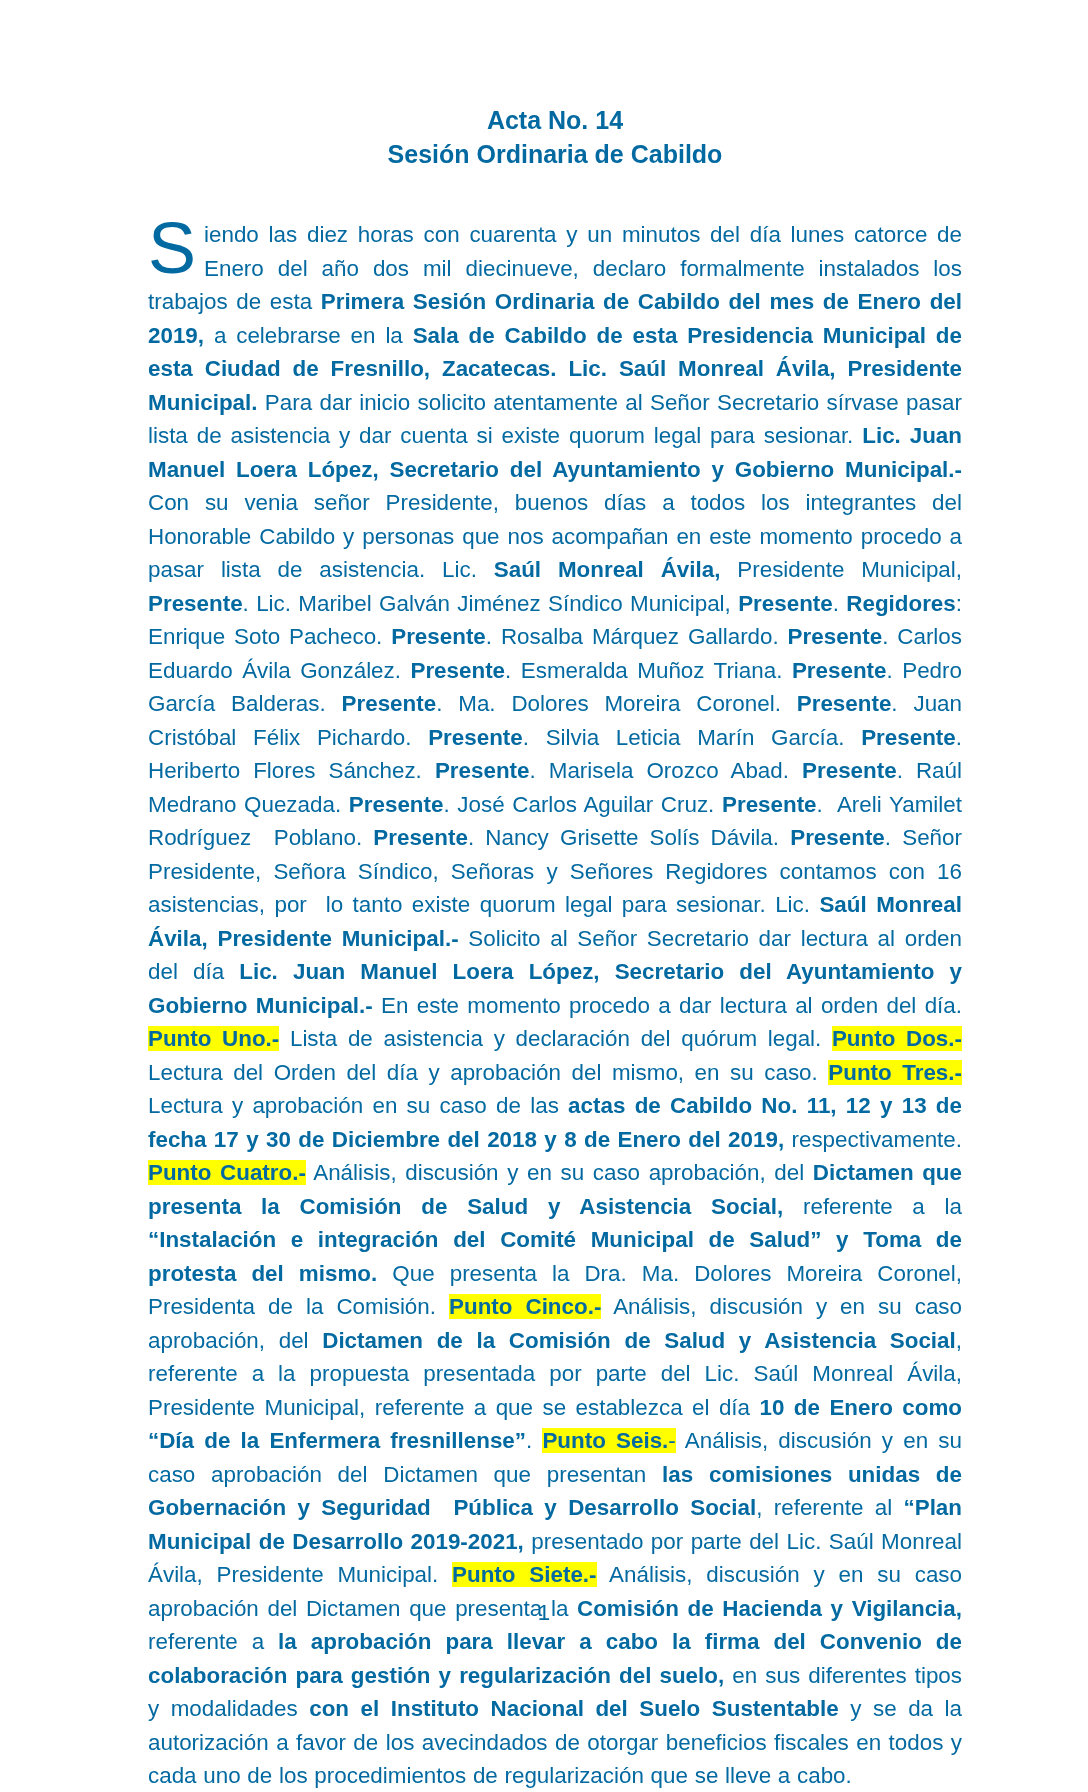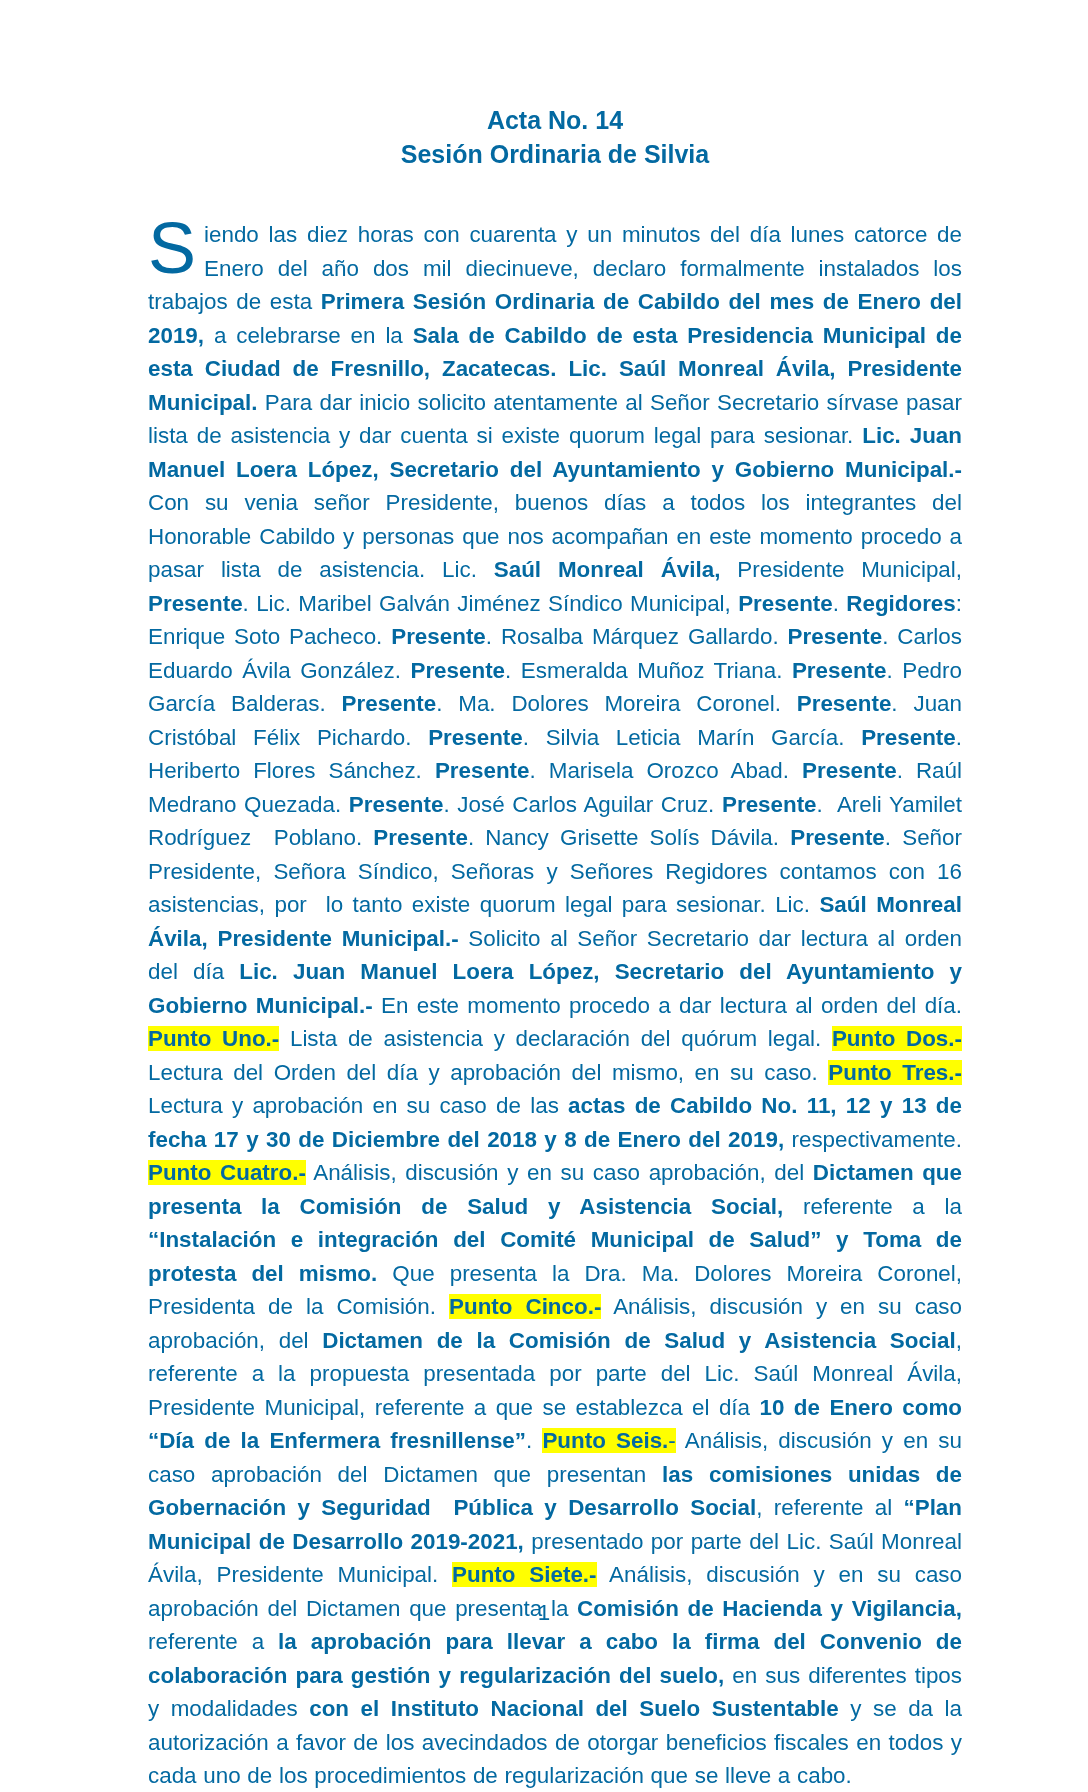--- a/index.html
+++ b/index.html
@@ -51,19 +51,19 @@
     font-size: 22.4px;
     line-height: 33.5px;
   }
 </style>
 </head>
 <body>
 
 <div class="page">
   <header class="doc-title">
     <div>Acta No. 14</div>
-    <div>Sesión Ordinaria de Silvia</div>
+    <div>Sesión Ordinaria de Cabildo</div>
   </header>
 
   <p class="body-text"><span class="dropcap">S</span><span>iendo las diez horas con cuarenta y un minutos del día lunes catorce de Enero del año dos mil diecinueve, declaro formalmente instalados los trabajos de esta </span><span class="b">Primera Sesión Ordinaria de Cabildo del mes de Enero del 2019,</span><span> a celebrarse en la </span><span class="b">Sala de Cabildo de esta Presidencia Municipal de esta Ciudad de Fresnillo, Zacatecas. Lic. Saúl Monreal Ávila, Presidente Municipal.</span><span> Para dar inicio solicito atentamente al Señor Secretario sírvase pasar lista de asistencia y dar cuenta si existe quorum legal para sesionar. </span><span class="b">Lic. Juan Manuel Loera López, Secretario del Ayuntamiento y Gobierno Municipal.-</span><span> Con su venia señor Presidente, buenos días a todos los integrantes del Honorable Cabildo y personas que nos acompañan en este momento procedo a pasar lista de asistencia. Lic. </span><span class="b">Saúl Monreal Ávila,</span><span> Presidente Municipal, </span><span class="b">Presente</span><span>. Lic. Maribel Galván Jiménez Síndico Municipal, </span><span class="b">Presente</span><span>. </span><span class="b">Regidores</span><span>: Enrique Soto Pacheco. </span><span class="b">Presente</span><span>. Rosalba Márquez Gallardo. </span><span class="b">Presente</span><span>. Carlos Eduardo Ávila González. </span><span class="b">Presente</span><span>. Esmeralda Muñoz Triana. </span><span class="b">Presente</span><span>. Pedro García Balderas. </span><span class="b">Presente</span><span>. Ma. Dolores Moreira Coronel. </span><span class="b">Presente</span><span>. Juan Cristóbal Félix Pichardo. </span><span class="b">Presente</span><span>. Silvia Leticia Marín García. </span><span class="b">Presente</span><span>. Heriberto Flores Sánchez. </span><span class="b">Presente</span><span>. Marisela Orozco Abad. </span><span class="b">Presente</span><span>. Raúl Medrano Quezada. </span><span class="b">Presente</span><span>. José Carlos Aguilar Cruz. </span><span class="b">Presente</span><span>.  Areli Yamilet Rodríguez  Poblano. </span><span class="b">Presente</span><span>. Nancy Grisette Solís Dávila. </span><span class="b">Presente</span><span>. Señor Presidente, Señora Síndico, Señoras y Señores Regidores contamos con 16 asistencias, por  lo tanto existe quorum legal para sesionar. Lic. </span><span class="b">Saúl Monreal Ávila, Presidente Municipal.-</span><span> Solicito al Señor Secretario dar lectura al orden del día </span><span class="b">Lic. Juan Manuel Loera López, Secretario del Ayuntamiento y Gobierno Municipal.-</span><span> En este momento procedo a dar lectura al orden del día. </span><span class="b h" style="background: rgb(255, 255, 0);">Punto Uno.-</span><span> Lista de asistencia y declaración del quórum legal. </span><span class="b h" style="background: rgb(255, 255, 0);">Punto Dos.-</span><span> Lectura del Orden del día y aprobación del mismo, en su caso. </span><span class="b h" style="background: rgb(255, 255, 0);">Punto Tres.-</span><span> Lectura y aprobación en su caso de las </span><span class="b">actas de Cabildo No. 11, 12 y 13 de fecha 17 y 30 de Diciembre del 2018 y 8 de Enero del 2019,</span><span> respectivamente. </span><span class="b h" style="background: rgb(255, 255, 0);">Punto Cuatro.-</span><span> Análisis, discusión y en su caso aprobación, del </span><span class="b">Dictamen que presenta la Comisión de Salud y Asistencia Social,</span><span> referente a la </span><span class="b">“Instalación e integración del Comité Municipal de Salud” y Toma de protesta del mismo.</span><span> Que presenta la Dra. Ma. Dolores Moreira Coronel, Presidenta de la Comisión. </span><span class="b h" style="background: rgb(255, 255, 0);">Punto Cinco.-</span><span> Análisis, discusión y en su caso aprobación, del </span><span class="b">Dictamen de la Comisión de Salud y Asistencia Social</span><span>, referente a la propuesta presentada por parte del Lic. Saúl Monreal Ávila, Presidente Municipal, referente a que se establezca el día </span><span class="b">10 de Enero como “Día de la Enfermera fresnillense”</span><span>. </span><span class="b h" style="background: rgb(255, 255, 0);">Punto Seis.</span><span class="h" style="background: rgb(255, 255, 0);">-</span><span> Análisis, discusión y en su caso aprobación del Dictamen que presentan </span><span class="b">las comisiones unidas de Gobernación y Seguridad  Pública y Desarrollo Social</span><span>, referente al </span><span class="b">“Plan Municipal de Desarrollo 2019-2021,</span><span> presentado por parte del Lic. Saúl Monreal Ávila, Presidente Municipal. </span><span class="b h" style="background: rgb(255, 255, 0);">Punto Siete.-</span><span> Análisis, discusión y en su caso aprobación del Dictamen que presenta la </span><span class="b">Comisión de Hacienda y Vigilancia,</span><span> referente a </span><span class="b">la aprobación para llevar a cabo la firma del Convenio de colaboración para gestión y regularización del suelo,</span><span> en sus diferentes tipos y modalidades </span><span class="b">con el Instituto Nacional del Suelo Sustentable</span><span> y se da la autorización a favor de los avecindados de otorgar beneficios fiscales en todos y cada uno de los procedimientos de regularización que se lleve a cabo. </span></p>
 
   <div class="page-number">1</div>
 </div>
 
 </body></html>

